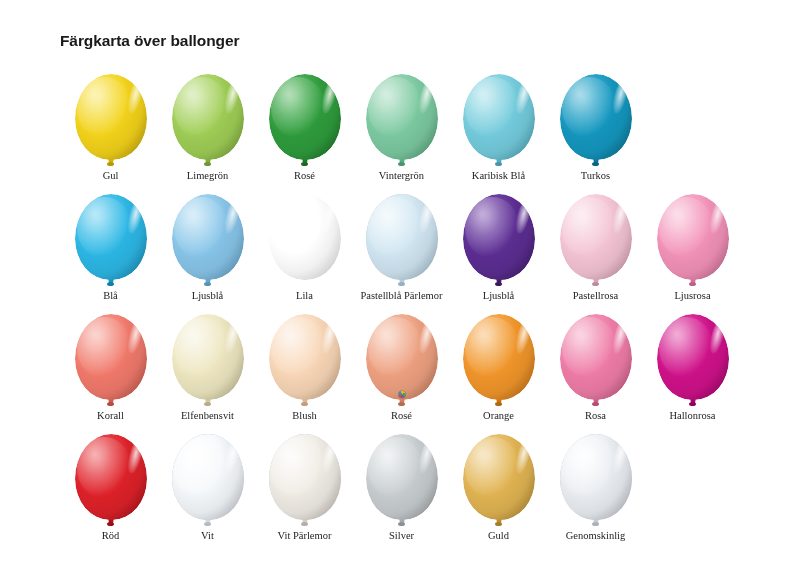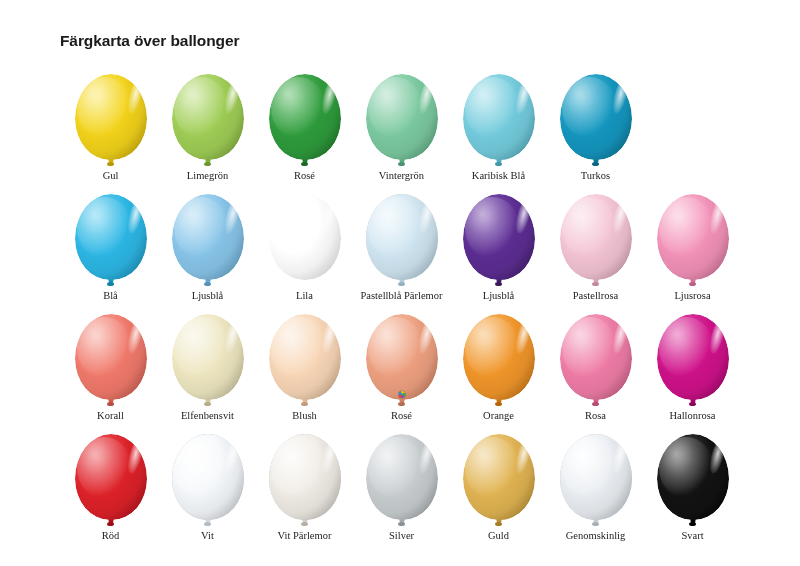--- a/index.html
+++ b/index.html
@@ -490,26 +490,14 @@
           <div class="balloon-neck" style="background: rgb(198, 205, 213);"></div>
           <div class="balloon-body outlined">
             <div class="fill" style="background: radial-gradient(at 33% 27%, rgb(253, 254, 255) 0%, rgb(233, 237, 241) 45%, rgb(233, 237, 241) 66%, rgb(198, 205, 213) 100%);"></div>
             <div class="shade"></div>
             <div class="hl-soft"></div>
             <div class="hl-spec"></div>
           </div>
         </div>
         <div class="balloon-label">Genomskinlig</div>
       </div>
-      <div class="balloon-cell">
-        <div class="balloon-wrap">
-          <div class="balloon-neck" style="background: rgb(0, 0, 0);"></div>
-          <div class="balloon-body">
-            <div class="fill" style="background: radial-gradient(at 33% 27%, rgb(74, 74, 74) 0%, rgb(18, 18, 18) 45%, rgb(18, 18, 18) 66%, rgb(0, 0, 0) 100%);"></div>
-            <div class="shade"></div>
-            <div class="hl-soft"></div>
-            <div class="hl-spec"></div>
-          </div>
-        </div>
-        <div class="balloon-label">Svart</div>
-      </div>
     </div>
   </div>
 
 </body></html>

